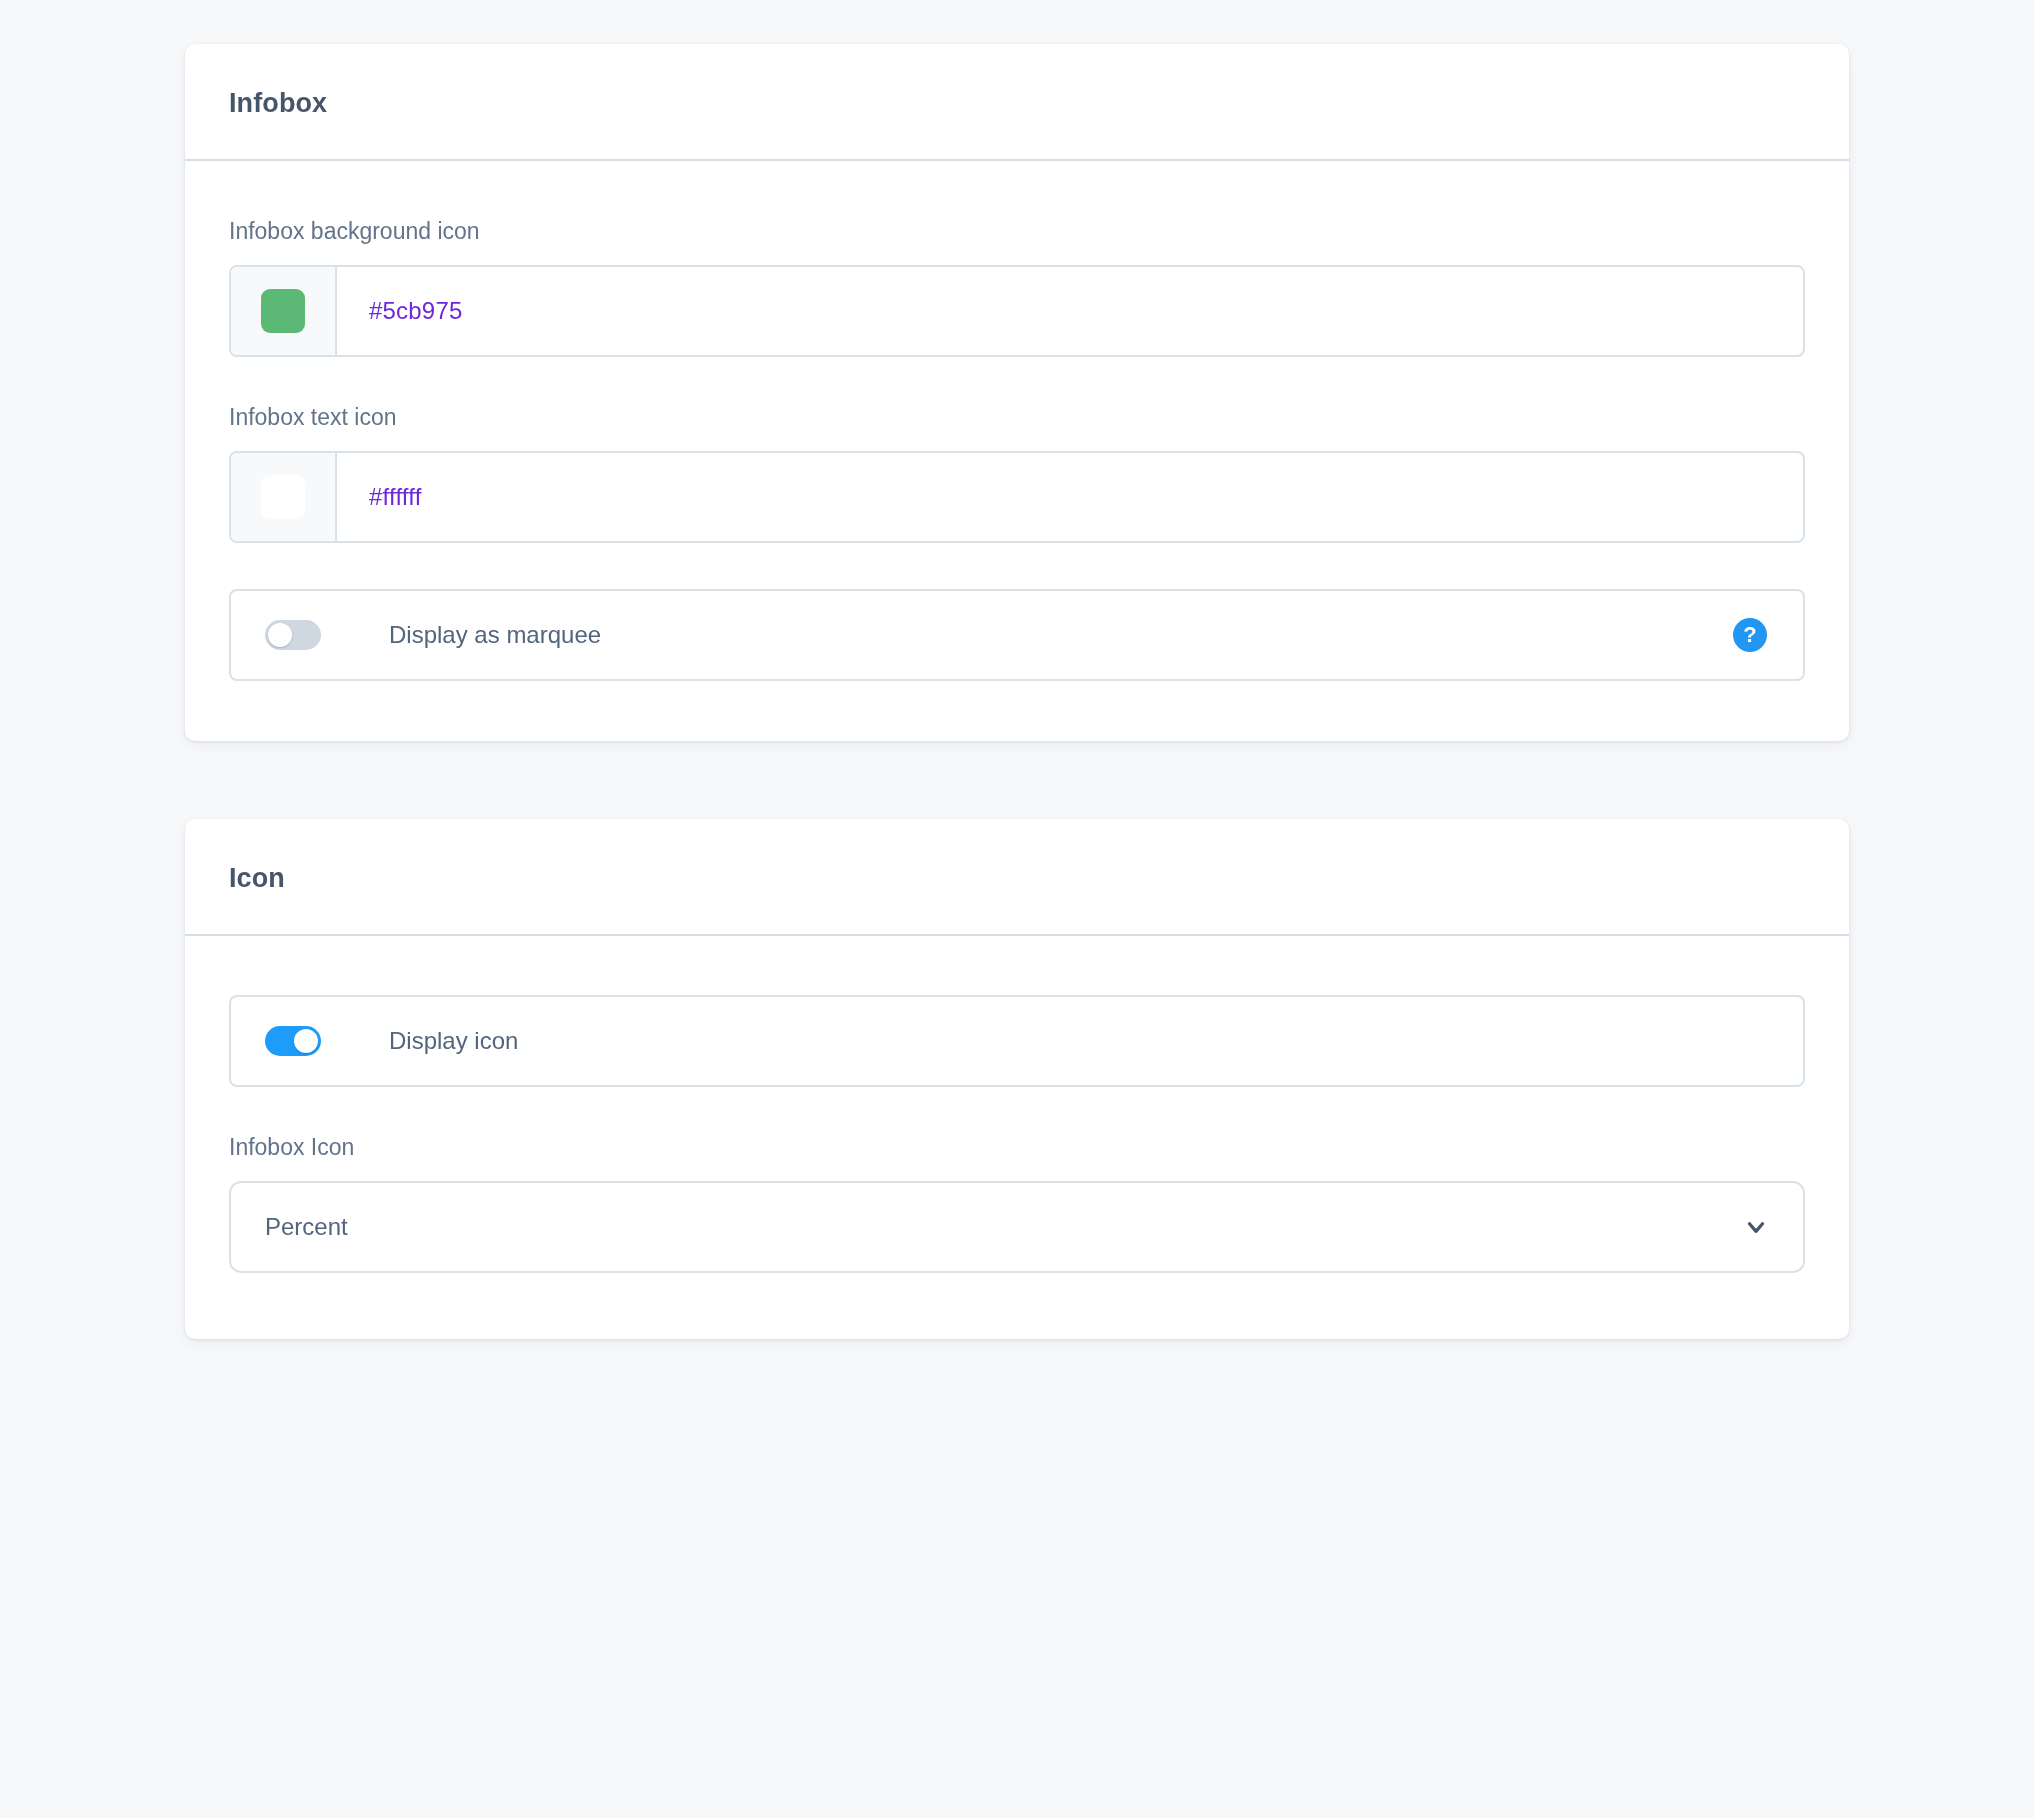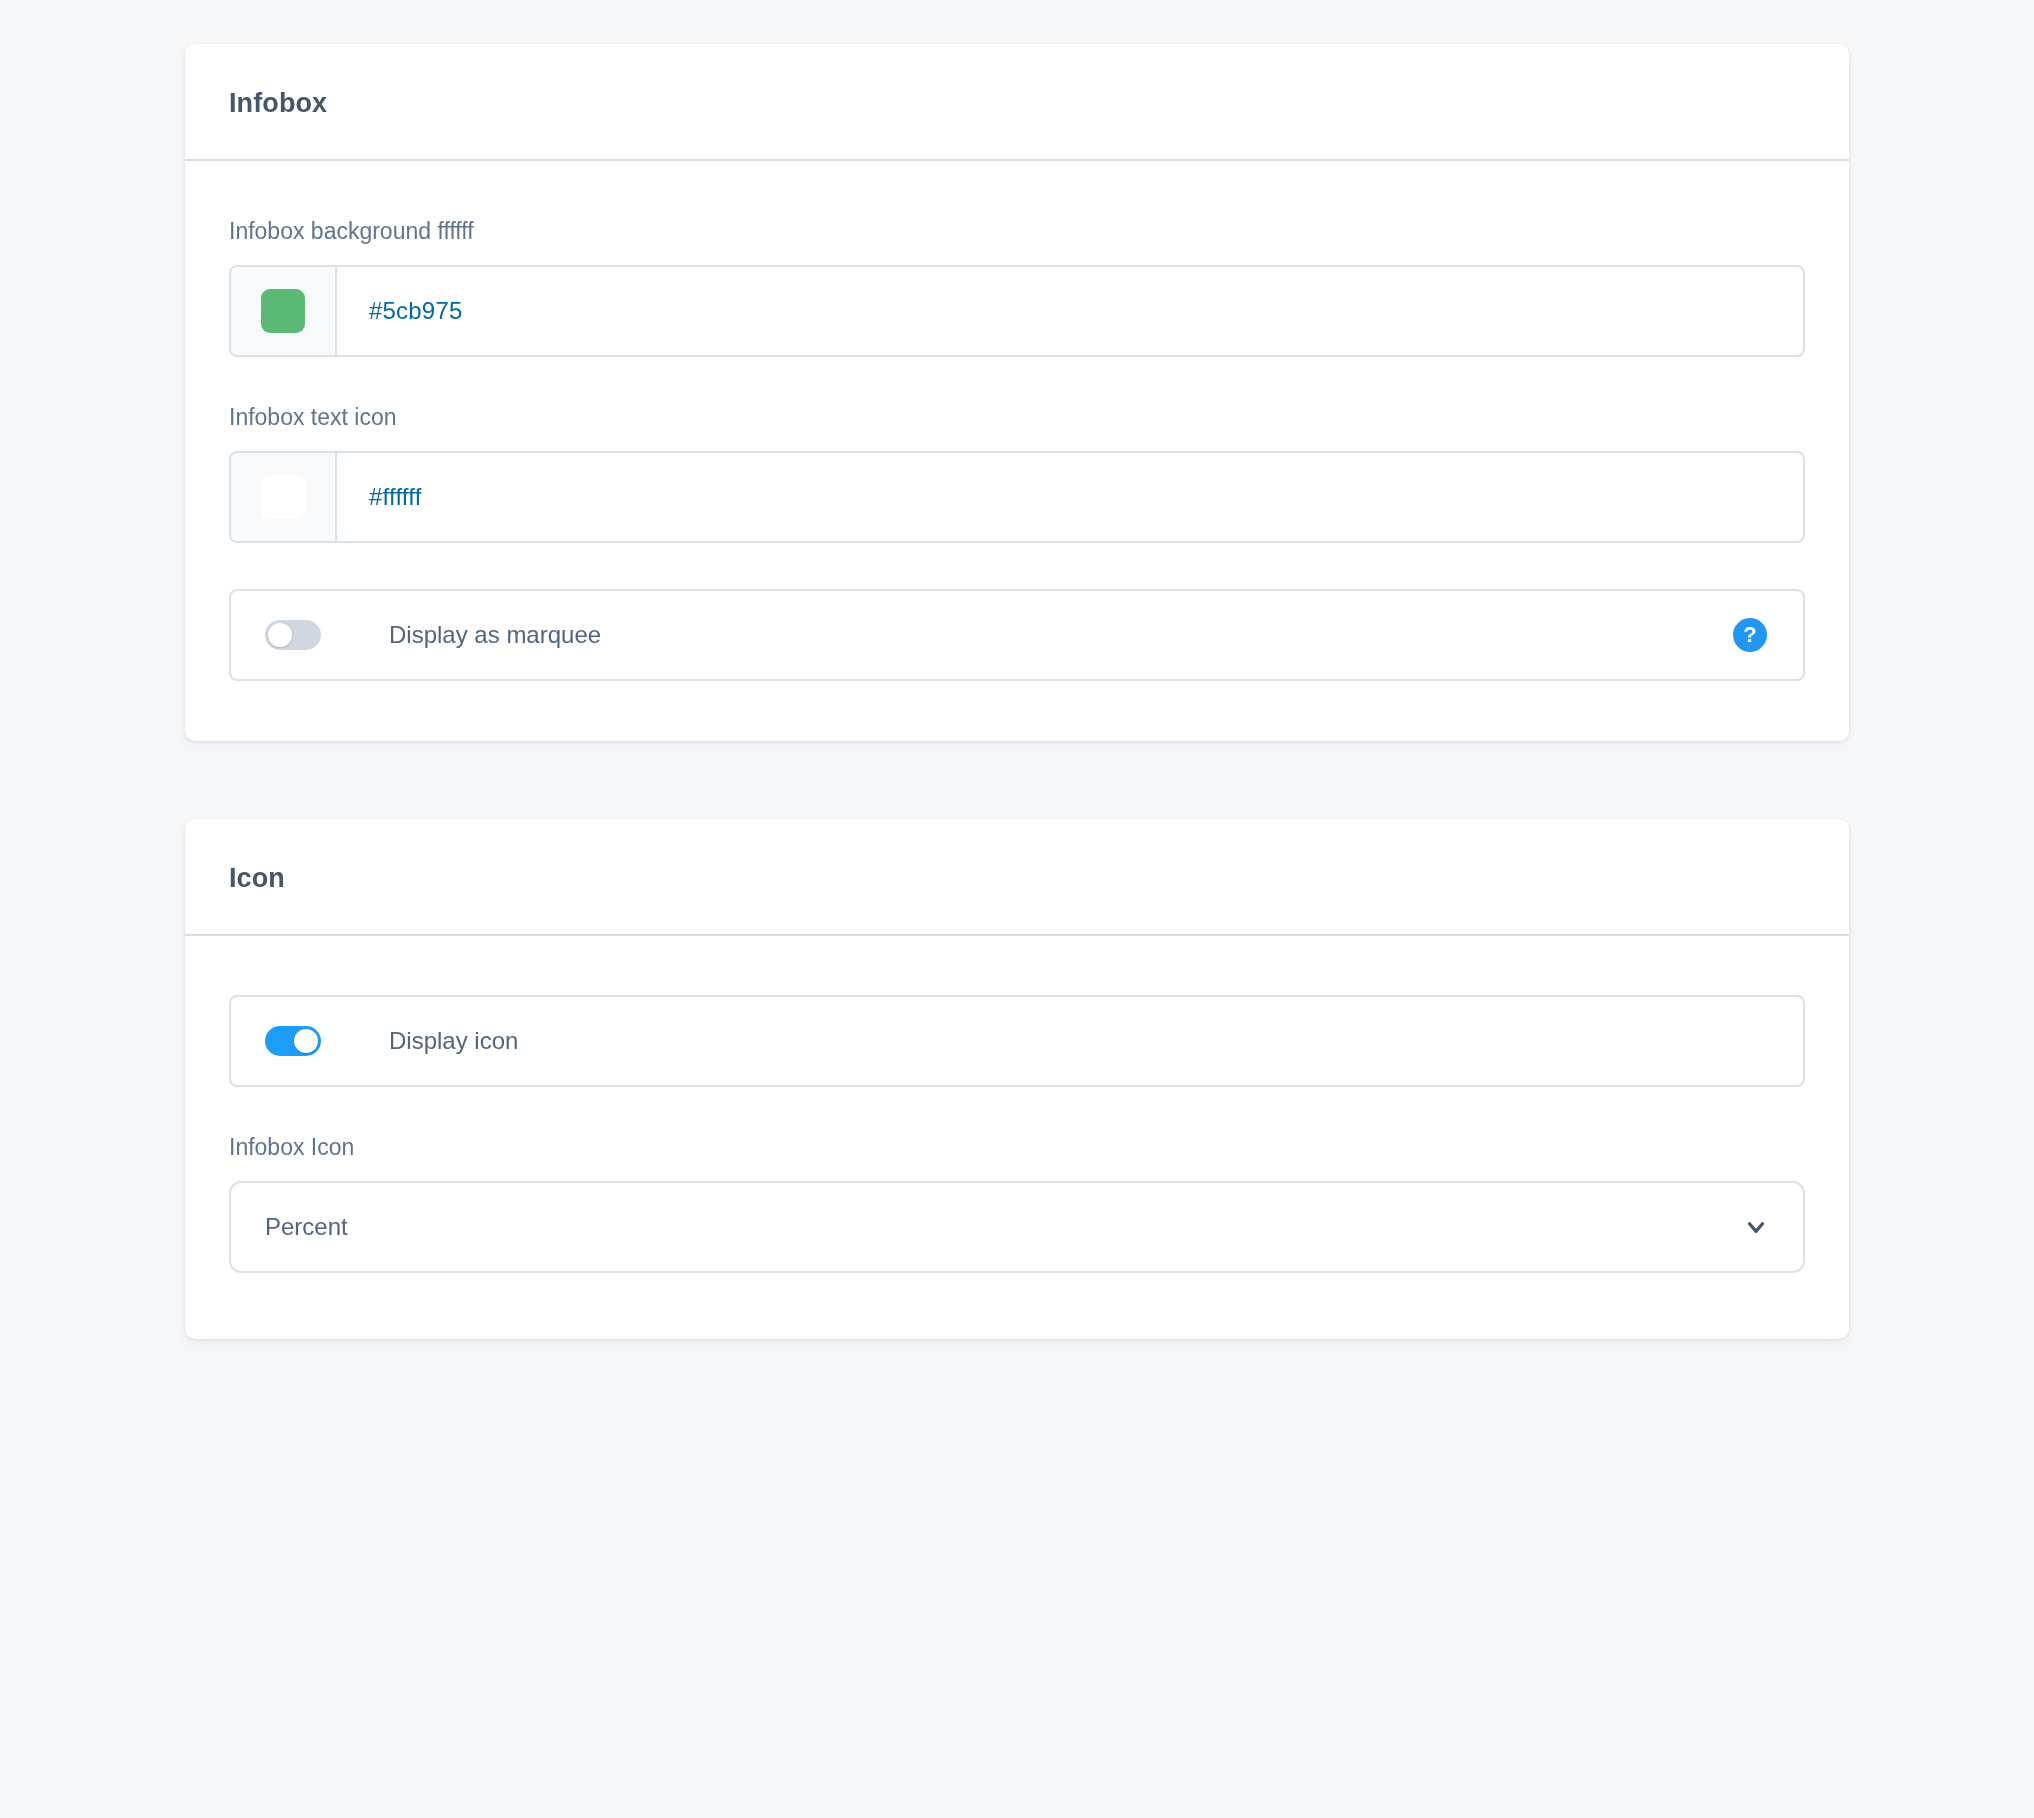--- a/index.html
+++ b/index.html
@@ -81,21 +81,21 @@
     width: 44px;
     height: 44px;
     border-radius: 9px;
   }
   .hex-value {
     flex: 1;
     display: flex;
     align-items: center;
     padding-left: 32px;
     font-size: 24px;
-    color: #0369a1;
+    color: #6d28d9;
     letter-spacing: 0.2px;
   }
 
   
   .toggle-row {
     display: flex;
     align-items: center;
     height: 92px;
     border: 2px solid #d9e1e9;
     border-radius: 8px;
@@ -175,21 +175,21 @@
 
 <div class="page">
 
   <section class="card">
     <div class="card-header">
       <h2 class="card-title">Infobox</h2>
     </div>
     <div class="card-body">
 
       <div class="field">
-        <label class="field-label">Infobox background ffffff</label>
+        <label class="field-label">Infobox background icon</label>
         <div class="color-input">
           <div class="swatch-cell">
             <span class="swatch" id="sw-bg" style="background: rgb(92, 185, 117);"></span>
           </div>
           <div class="hex-value">#5cb975</div>
         </div>
       </div>
 
       <div class="field">
         <label class="field-label">Infobox text icon</label>

